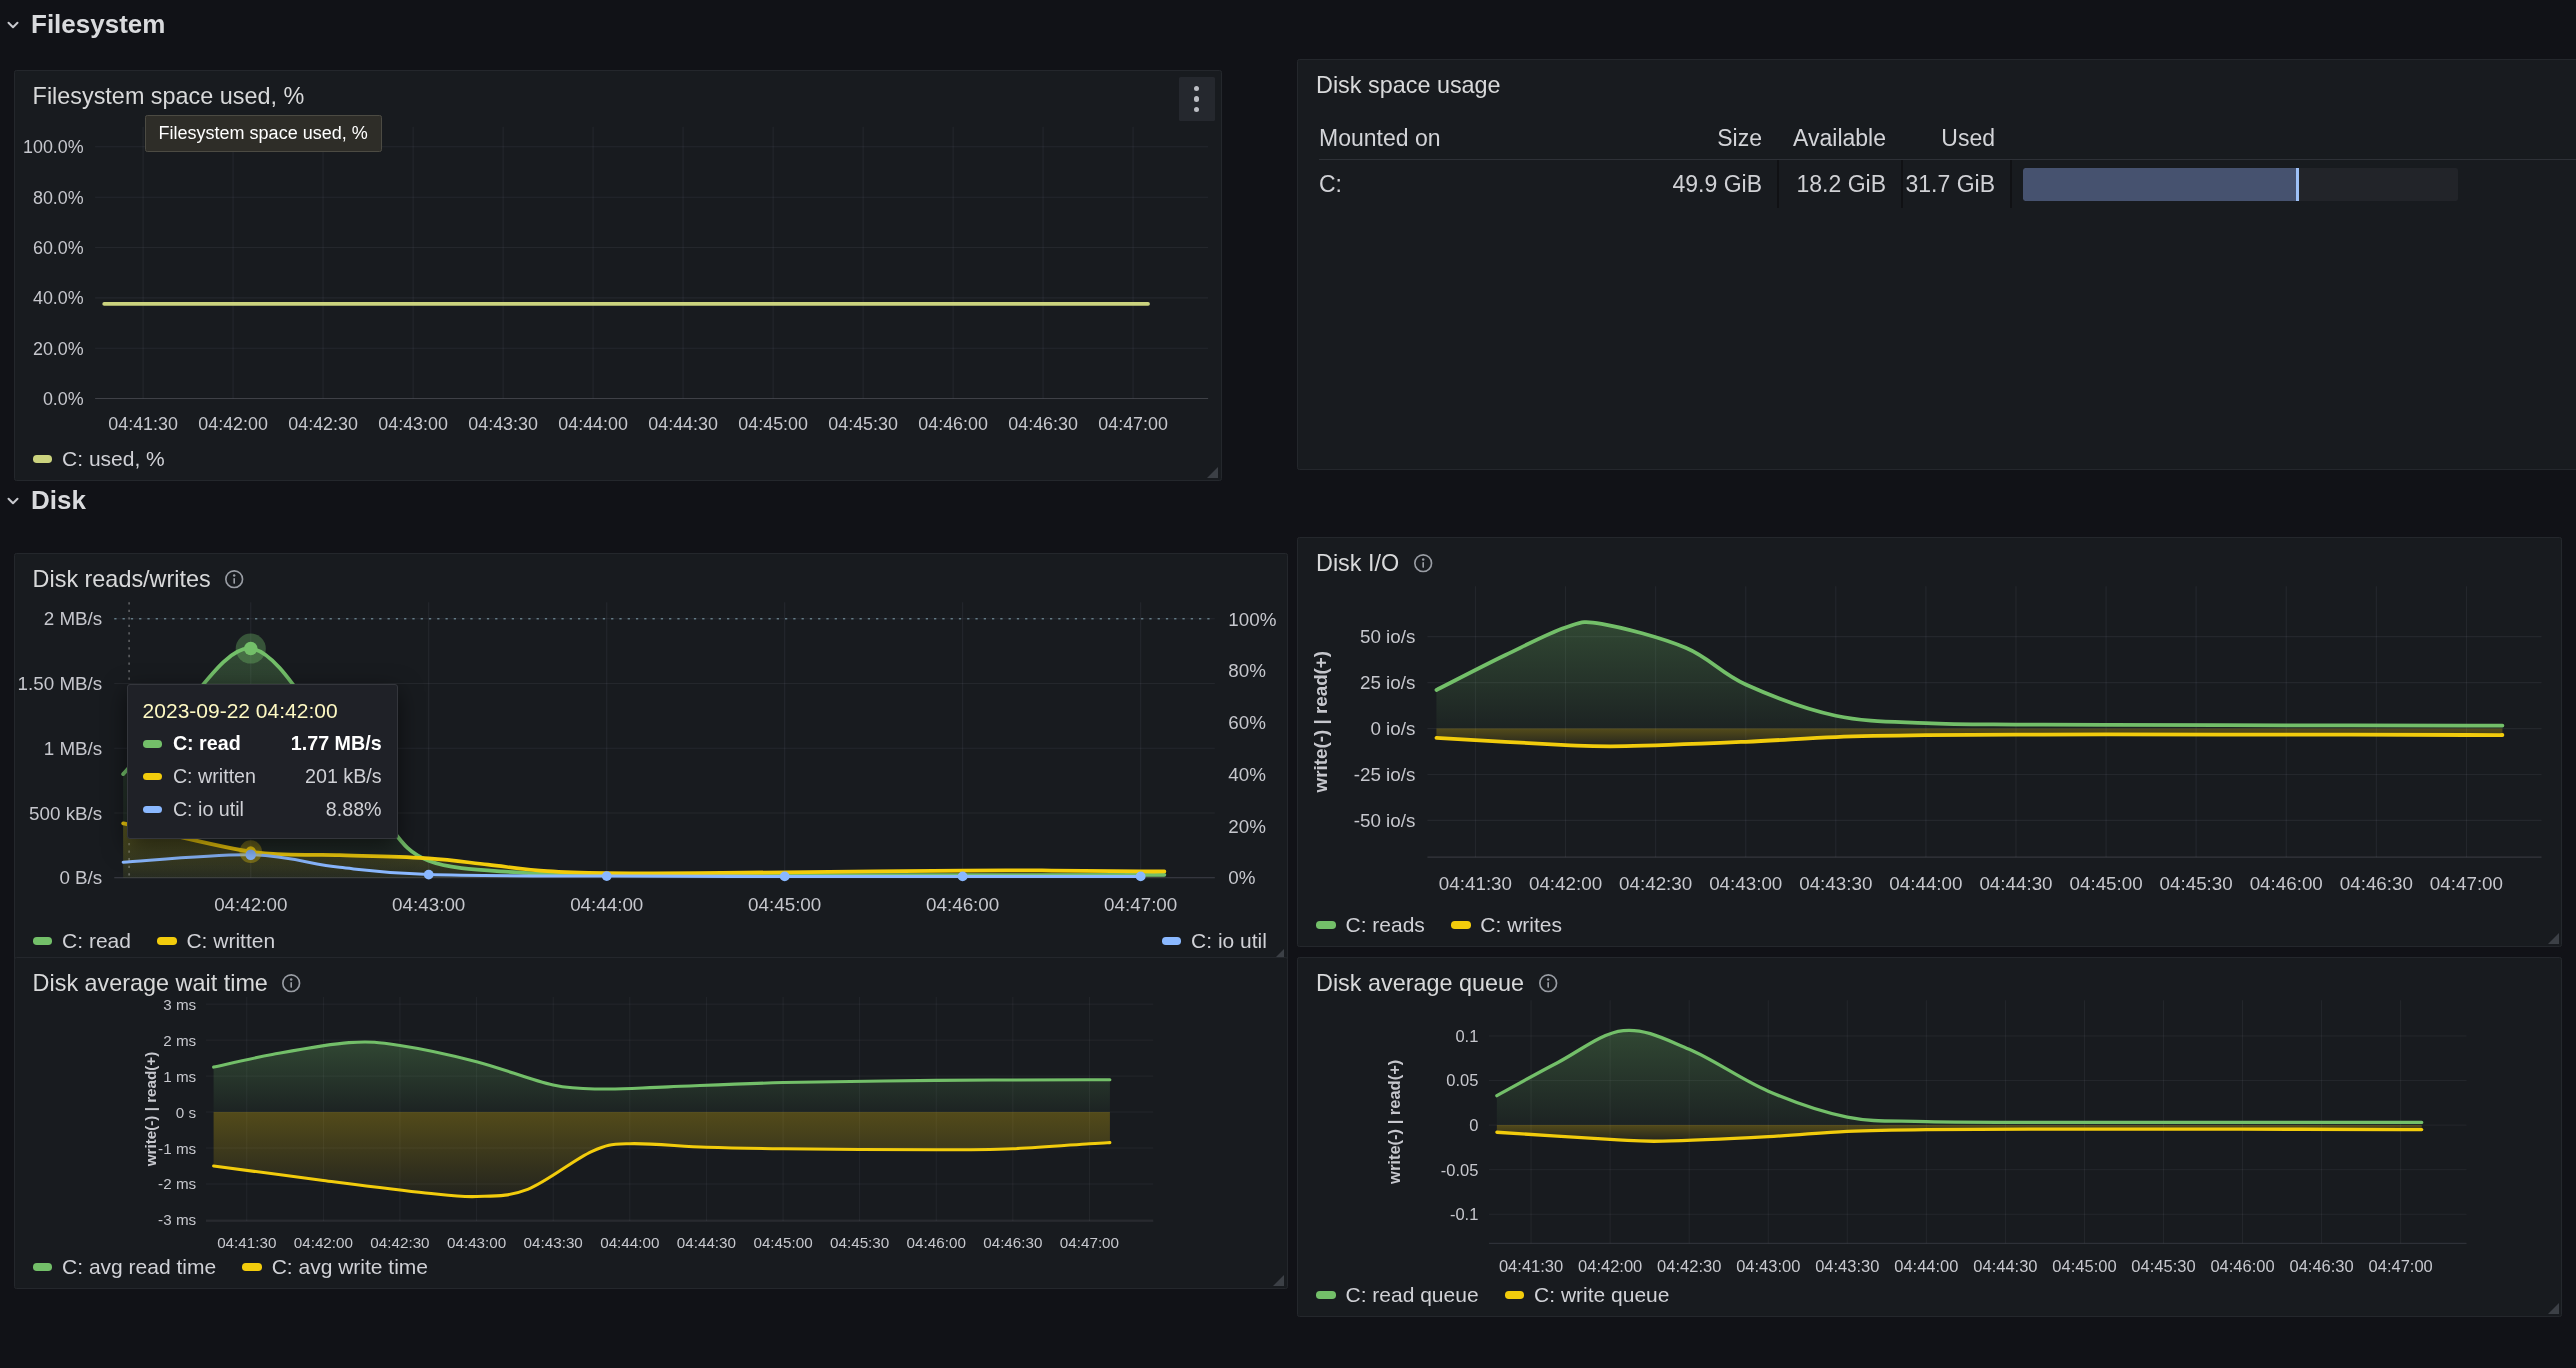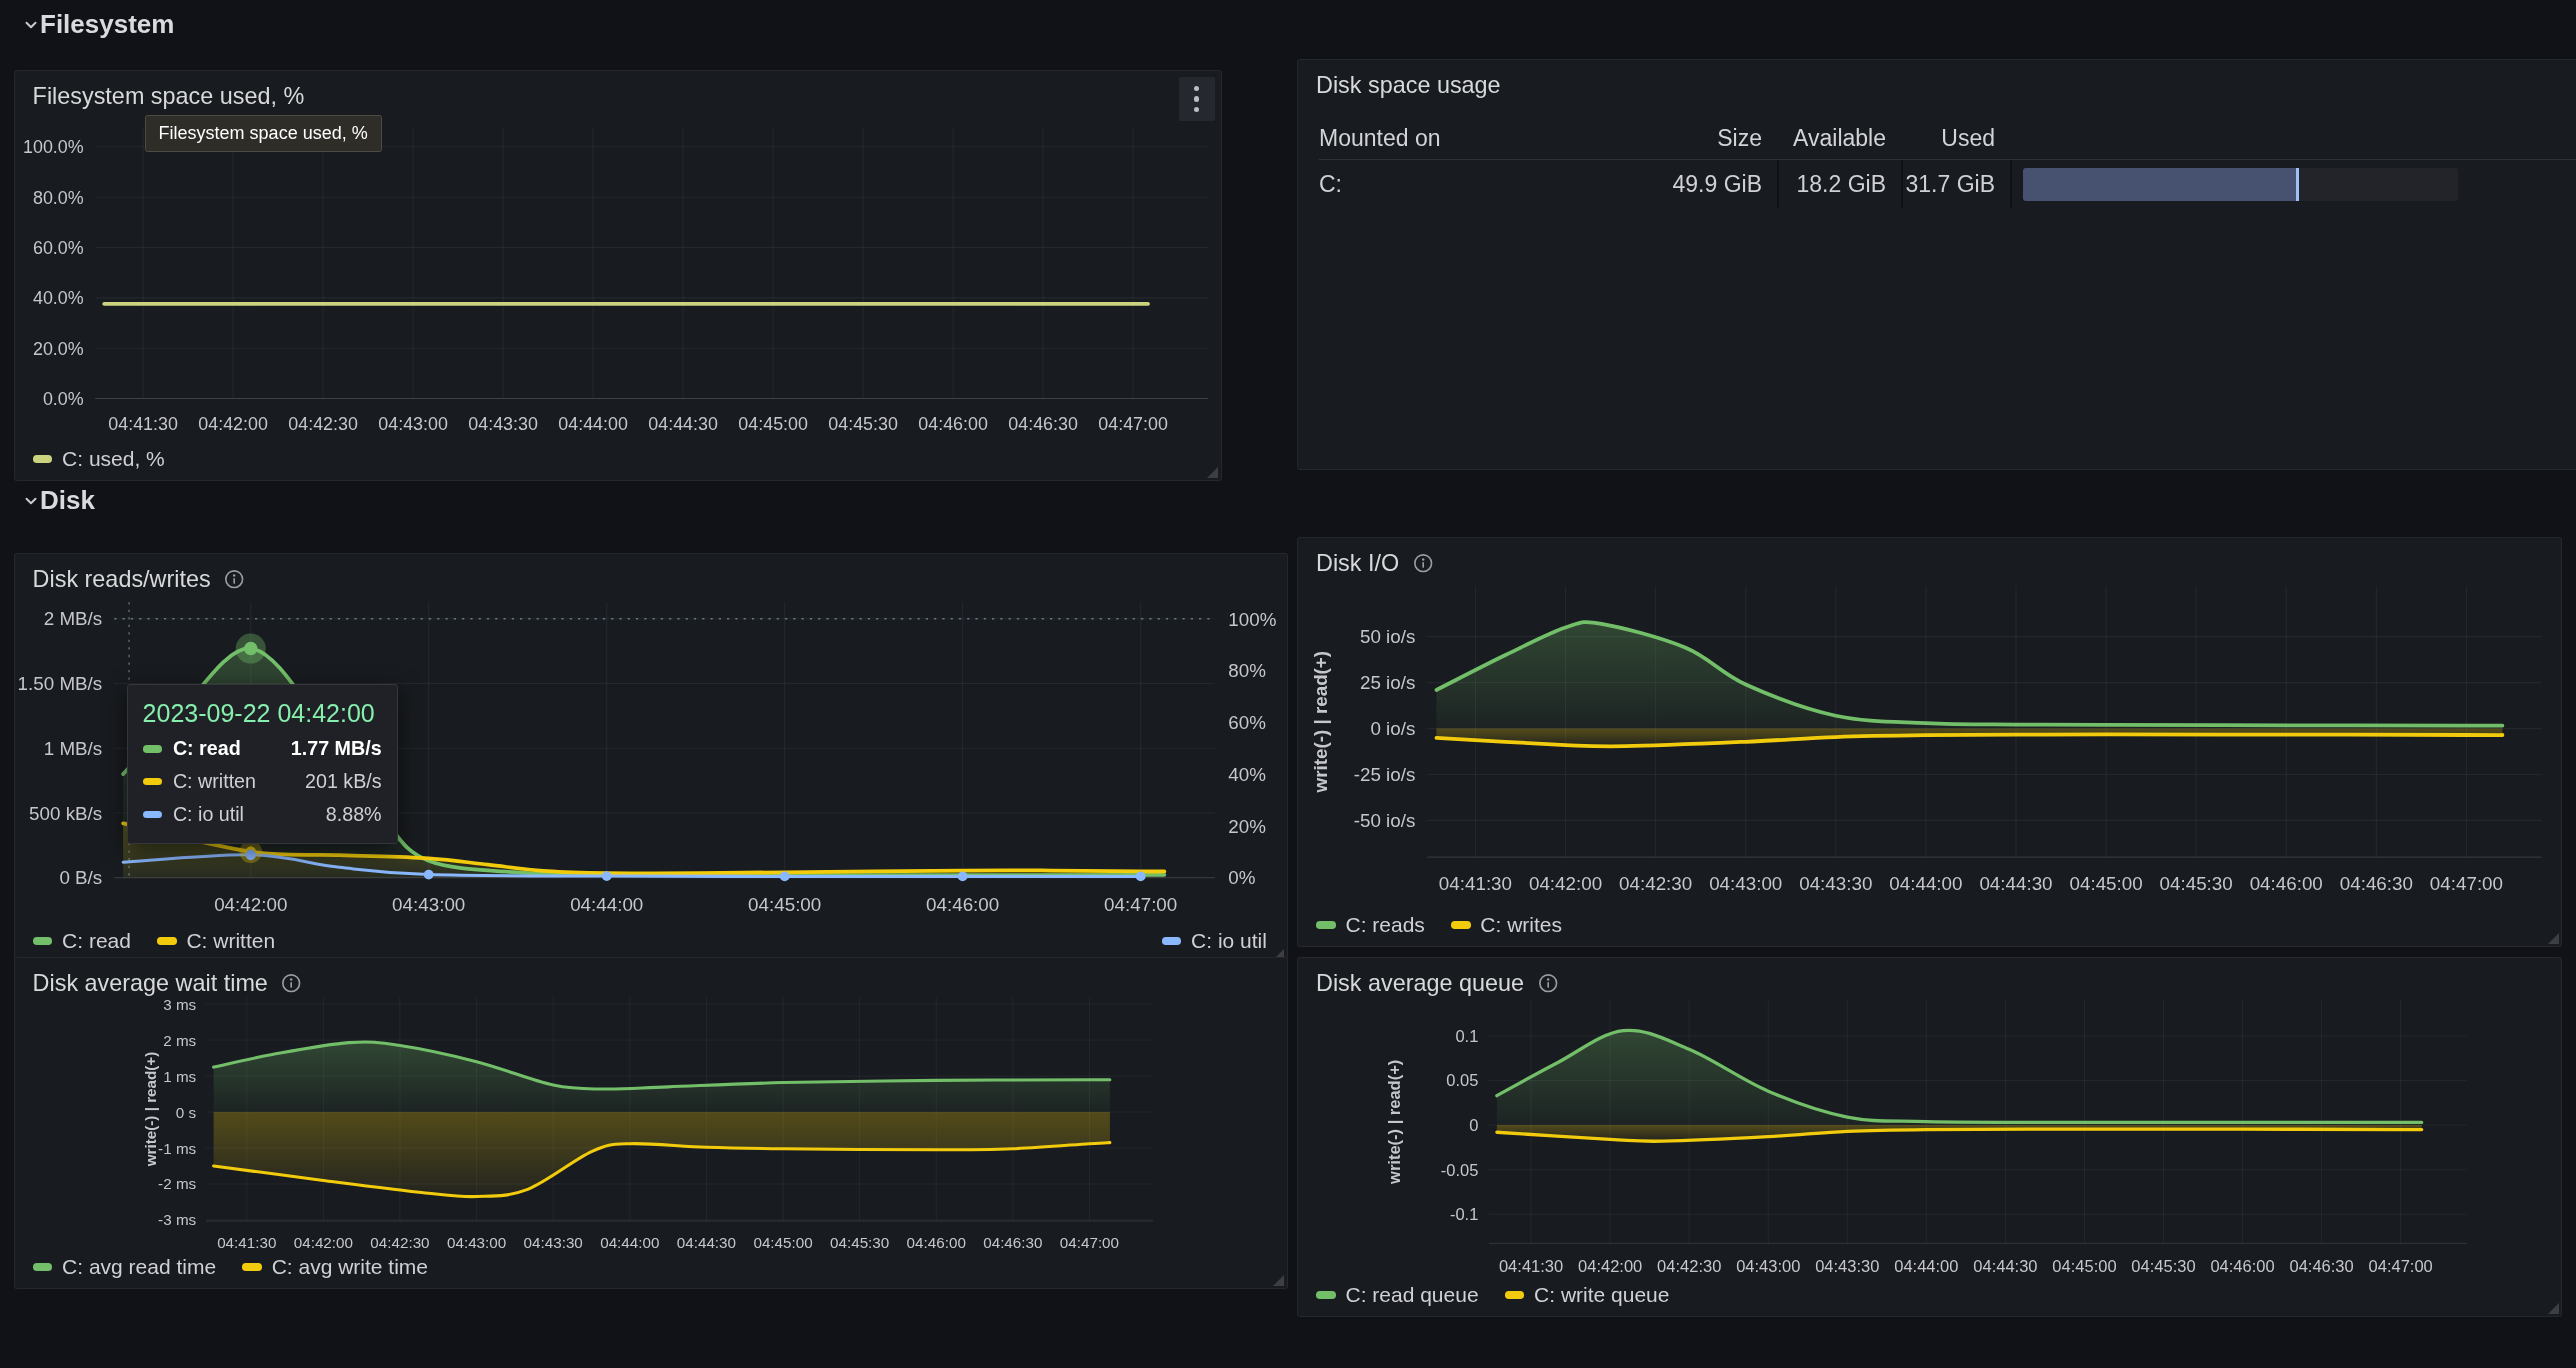--- a/index.html
+++ b/index.html
@@ -1,39 +1,39 @@
 <!DOCTYPE html>
 <html style="font-size:12px"><head>
 <meta charset="utf-8">
 <style>
   html,body{margin:0;padding:0;background:#111217;}
   body{width:2576px;height:1368px;position:relative;overflow:hidden;
        font-family:"Liberation Sans",sans-serif;color:#ccccdc;}
-  .sec{position:absolute;left:22px;display:flex;cursor:pointer;}
+  .sec{position:absolute;left:4px;display:flex;gap:9px;cursor:pointer;}
   .sec-label{font-size:26px;font-weight:700;color:#d9dadd;}
   .panel{position:absolute;background:#181b1f;border:0.8px solid #24272c;border-radius:2.3px;box-sizing:border-box;}
   .ptitle{position:absolute;top:12px;left:18px;display:flex;align-items:center;gap:13.6px;
           font-size:23.4px;font-weight:500;color:#d8d9da;z-index:4;white-space:nowrap;}
   .chart{position:absolute;left:0;top:0;width:100%;height:100%;}
   svg text{font-family:"Liberation Sans",sans-serif;}
   .legend{position:absolute;left:18px;bottom:9px;display:flex;align-items:center;gap:26px;
           font-size:21px;color:#d0d1d6;z-index:4;}
   .legend.legend-right{left:auto;right:19.7px;}
   .legend .li{display:flex;align-items:center;gap:9.8px;cursor:pointer;white-space:nowrap;}
   .legend .sw{width:19.7px;height:7.6px;border-radius:3.8px;display:inline-block;}
   .kebab{position:absolute;top:6px;right:6px;width:36px;height:44px;background:#25282e;border-radius:1.5px;
          display:flex;flex-direction:column;align-items:center;justify-content:center;gap:5.3px;cursor:pointer;z-index:5;}
   .kebab i{width:5.3px;height:5.3px;border-radius:50%;background:#bcbec4;}
   .rs{position:absolute;right:2.3px;bottom:2.3px;width:0;height:0;border-style:solid;
       border-width:0 0 11.3px 11.3px;border-color:transparent transparent #3c4046 transparent;}
   .hover-tip{position:absolute;left:130px;top:44px;background:#2e2d28;border:0.8px solid #4c4b43;border-radius:2.3px;
              padding:6.8px 13px;font-size:18px;color:#fff;white-space:nowrap;z-index:6;}
   .chart-tip{position:absolute;left:112px;top:130px;width:239px;background:#1f2127;border:0.8px solid #34363c;
              border-radius:3px;padding:13.6px 15px 16.6px 15px;box-shadow:0 7.6px 23px rgba(0,0,0,.55);z-index:6;}
-  .tt-time{font-size:25px;color:#86efac;margin-bottom:4.5px;}
+  .tt-time{font-size:21px;color:#fef9c3;margin-bottom:4.5px;}
   .tt-row{display:flex;align-items:center;gap:10.6px;margin-top:9.8px;font-size:19.7px;color:#cfd0d5;}
   .tt-row .sw{width:19.7px;height:7.6px;border-radius:3.8px;flex:none;}
   .tt-row .val{margin-left:auto;padding-left:19.7px;}
   .tt-row.bold{color:#fff;font-weight:700;}
   
   .table{position:absolute;left:21px;right:18px;top:57px;}
   .thead,.trow{display:grid;grid-template-columns:334px 124px 124px 109px 454px 1fr;align-items:center;}
   .thead{height:42px;border-bottom:1.5px solid rgba(204,204,220,0.13);}
   .th{font-size:23px;font-weight:500;color:#d3d4d8;}
   .trow{height:48px;}

